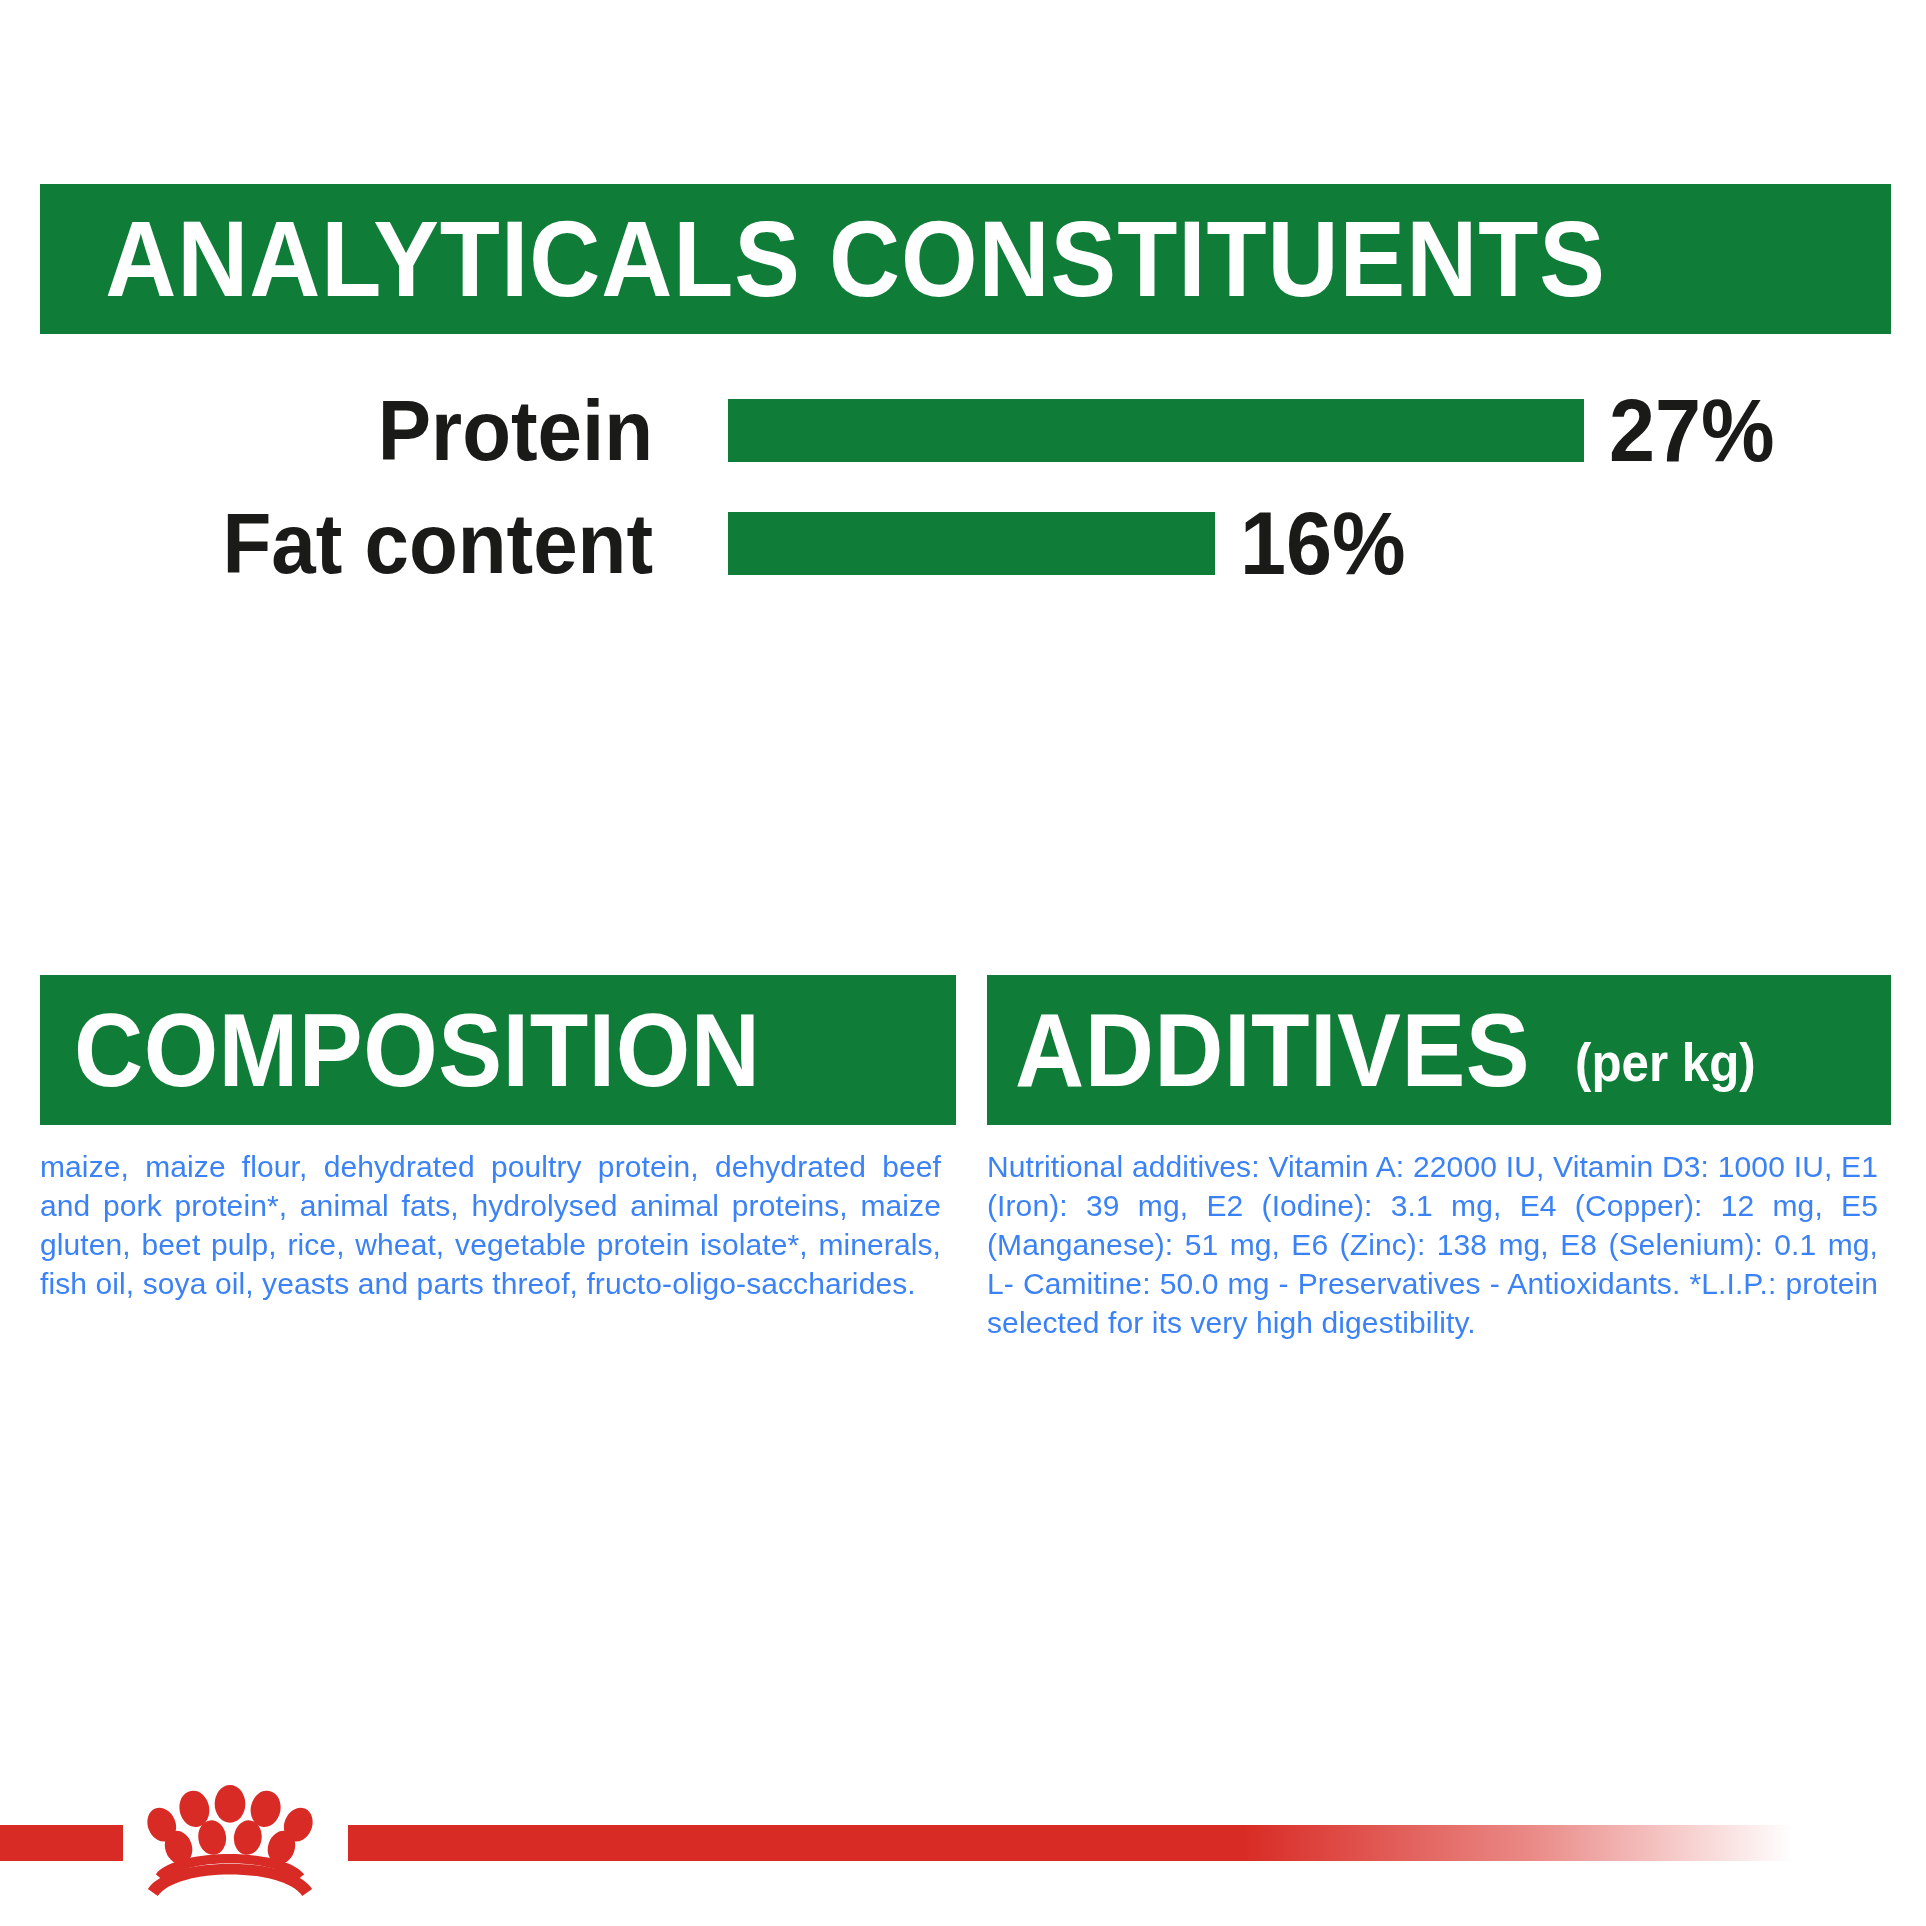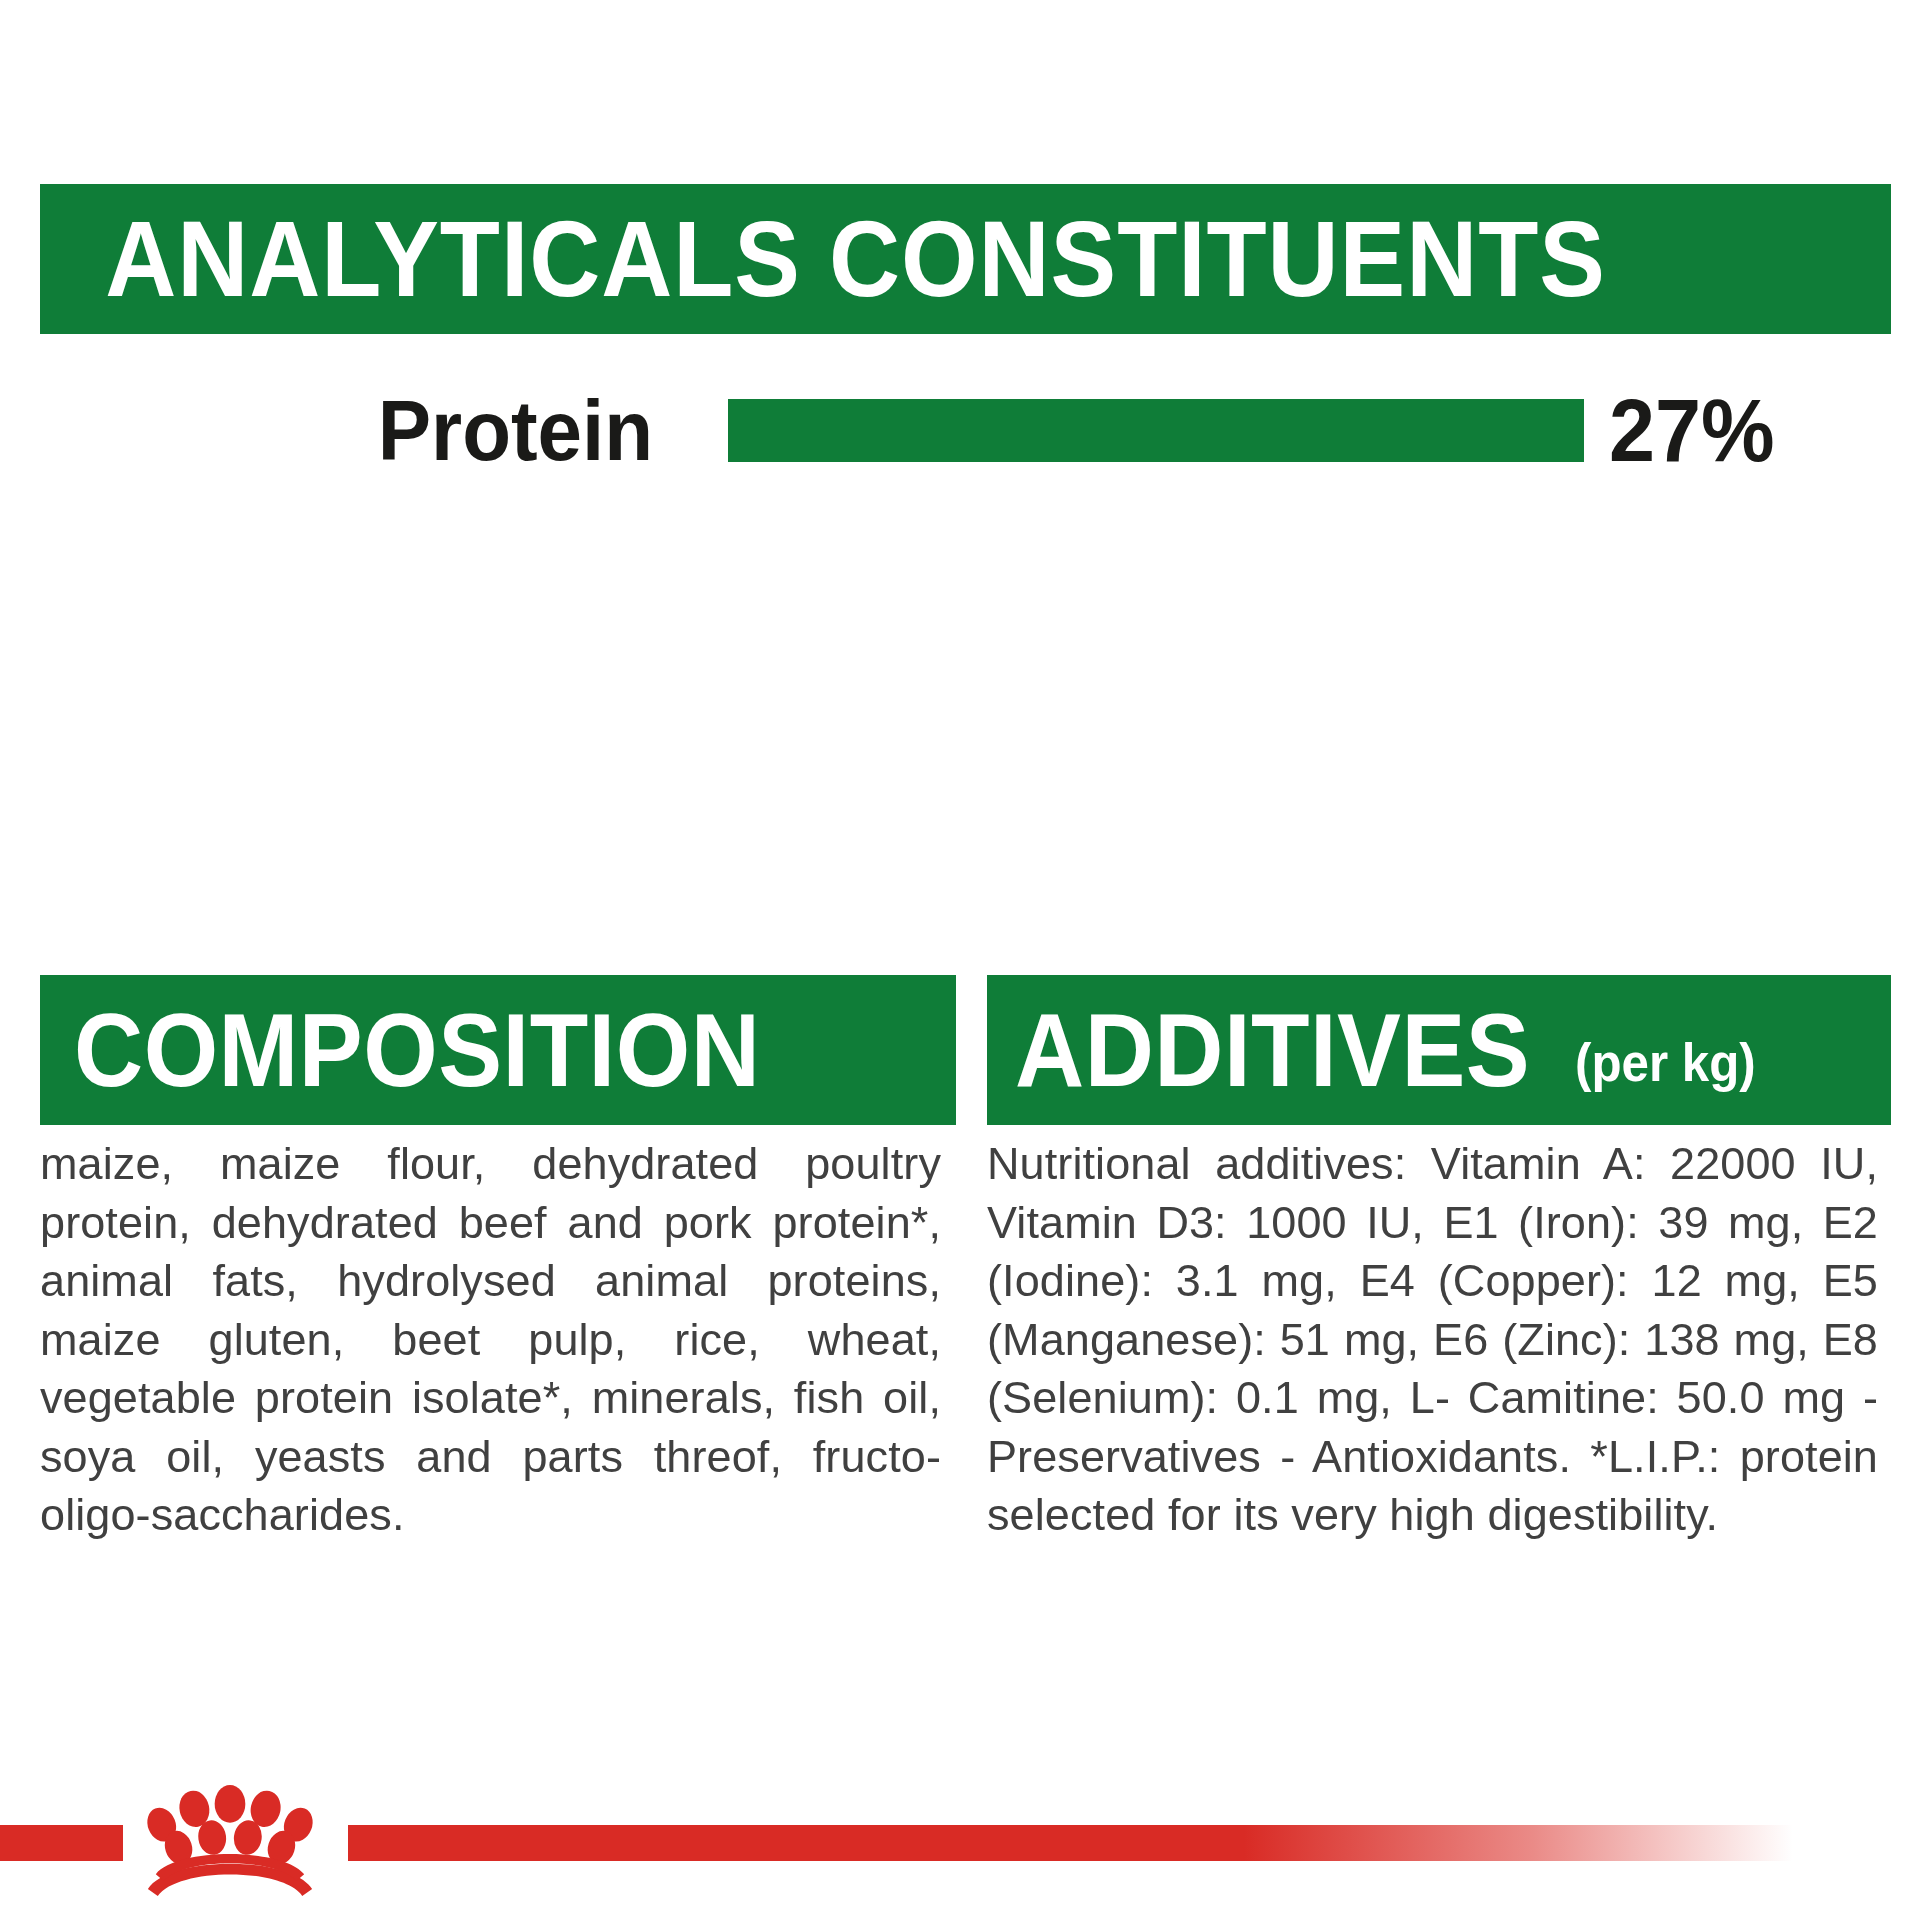--- a/index.html
+++ b/index.html
@@ -138,24 +138,24 @@
     font-weight: bold;
     font-size: 53px;
     line-height: 1;
     margin-left: 6px;
     transform: scaleX(0.93) translateY(12px);
     transform-origin: left center;
     white-space: nowrap;
   }
 
   .panel-body {
-    padding-top: 10px;
-    color: #404040;
-    font-family: "Liberation Sans Narrow", "Liberation Sans", sans-serif;
-    font-size: 45px;
+    padding-top: 22px;
+    color: #3b82f6;
+    font-family: "Liberation Sans Narrow", "Liberation Sans", sans-serif;
+    font-size: 30px;
     line-height: 1.30;
     text-align: justify;
     text-align-last: left;
     letter-spacing: 0.1px;
   }
   #panel-composition .panel-body { width: 901px; }
   #panel-additives   .panel-body { width: 891px; }
 
   
   #footer {
@@ -197,20 +197,25 @@
 </div>
 
 <div id="analyticals-chart">
 
   <div class="chart-row r0">
     <span class="chart-label">Protein</span>
     <div class="chart-bar" id="bar-0" style="width: 856px;"></div>
     <span class="chart-value" id="val-0" style="left: 1609px;">27%</span>
   </div>
 
+  <div class="chart-row r1">
+    <span class="chart-label">Fat content</span>
+    <div class="chart-bar" id="bar-1" style="width: 487px;"></div>
+    <span class="chart-value" id="val-1" style="left: 1240px;">16%</span>
+  </div>
 
 
 </div>
 
 <div id="panels">
 
   <div class="panel" id="panel-composition">
     <div class="panel-header">
       <span class="panel-title">COMPOSITION</span>
     </div>

